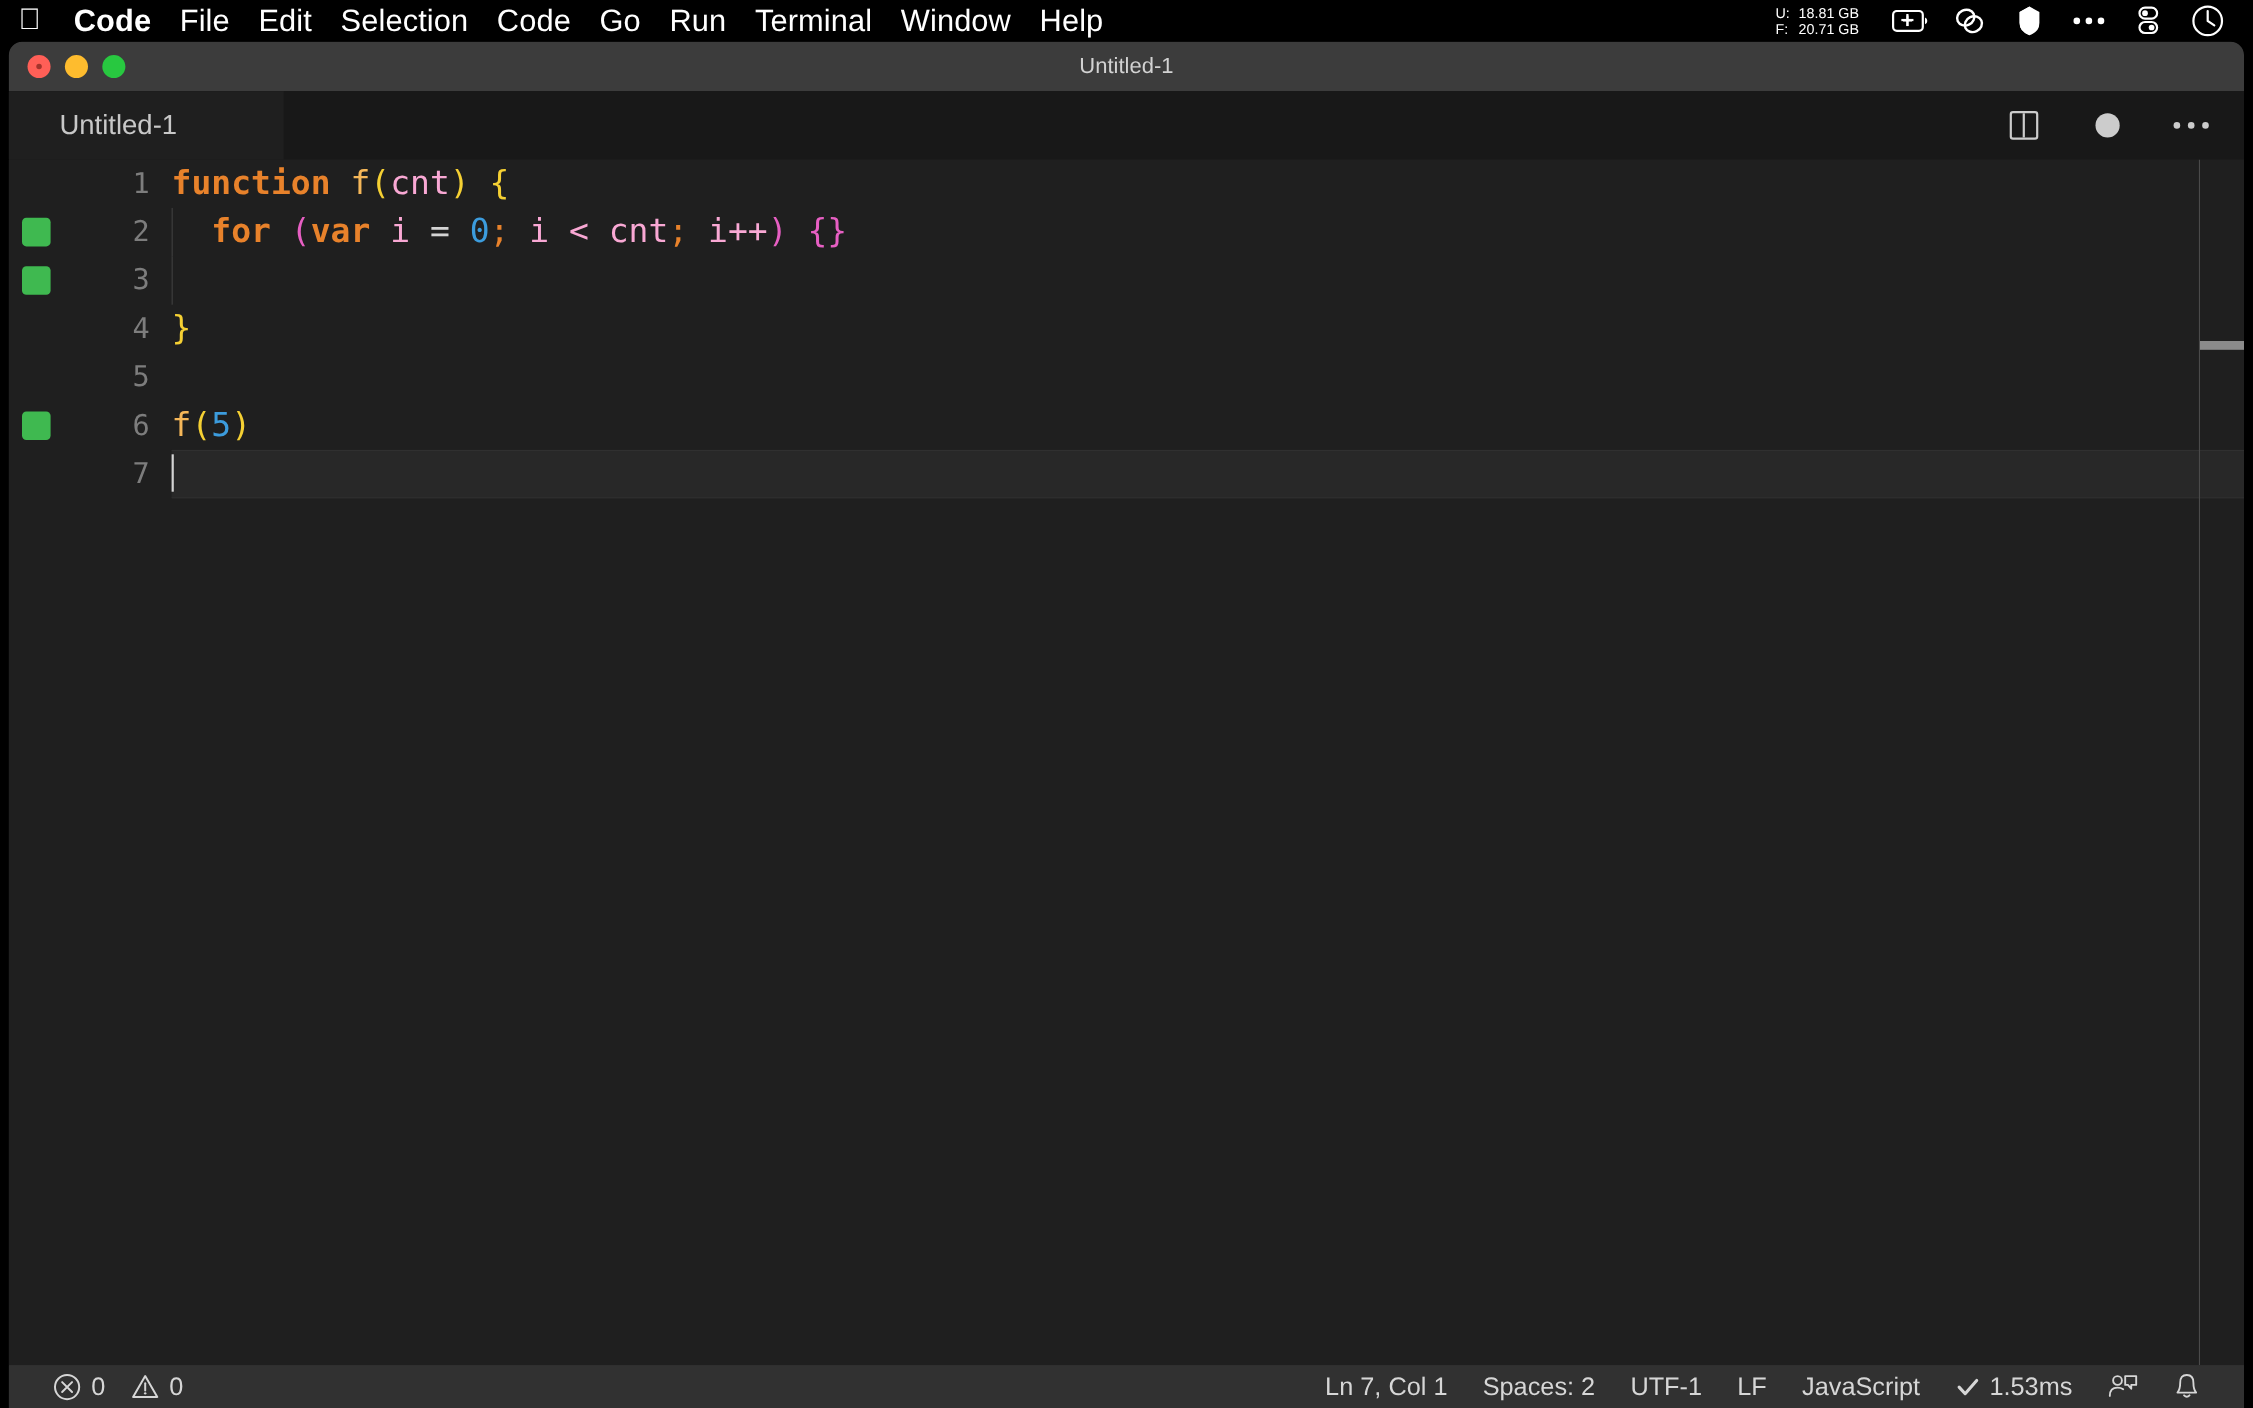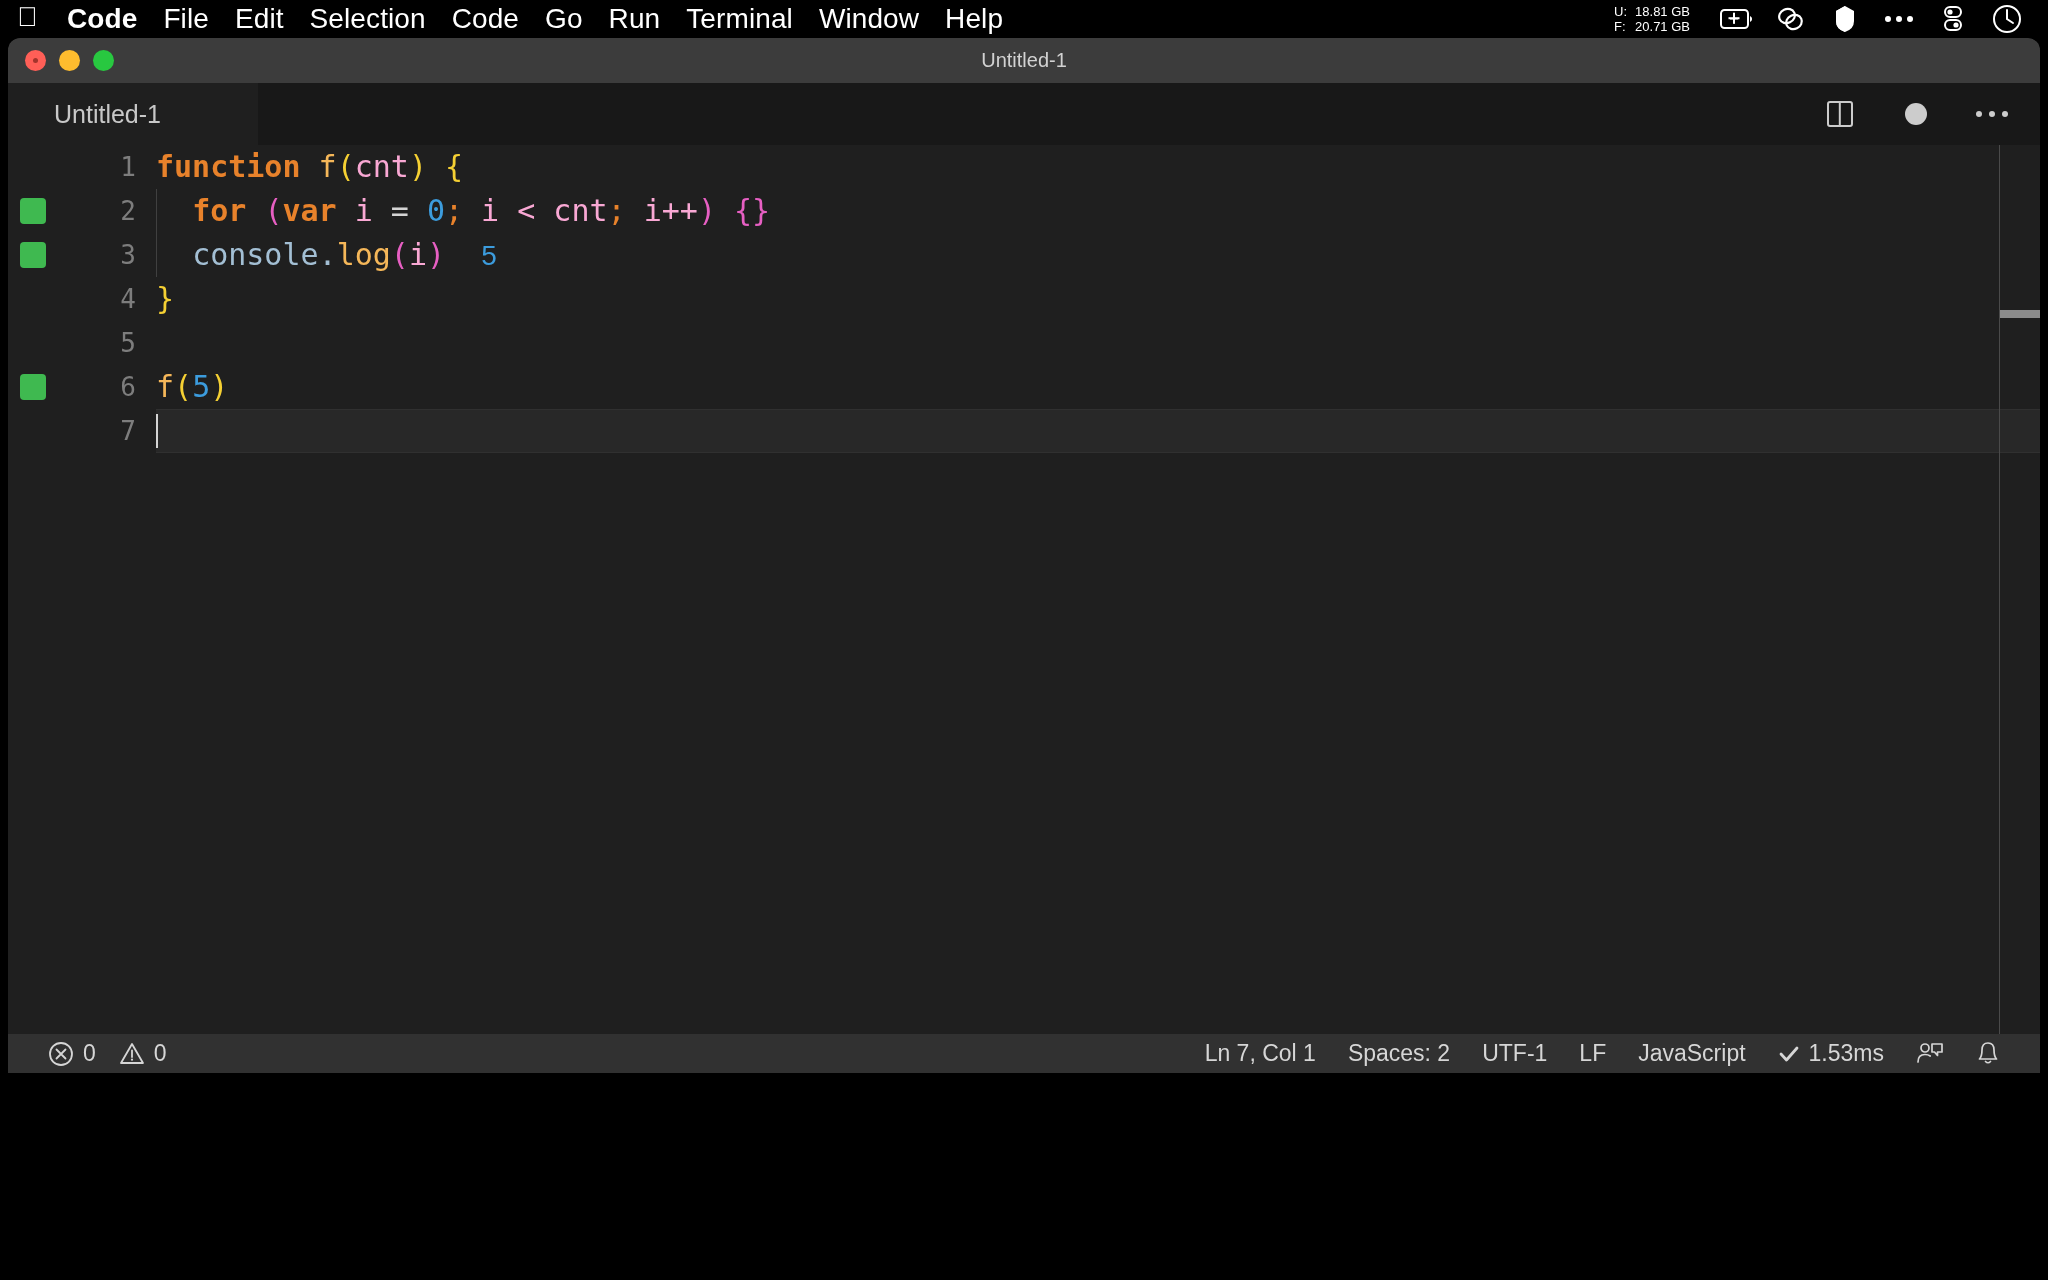--- a/index.html
+++ b/index.html
@@ -42,21 +42,21 @@
   .tray-icon {
     width: 54px; height: 38px; display: flex; align-items: center;
     justify-content: center; color: #fff;
   }
   .dots3 { display: flex; gap: 5px; align-items: center; }
   .dots3 i { width: 6px; height: 6px; border-radius: 50%; background: #fff; display: block; }
 
   
   #window {
     position: absolute; left: 8px; top: 38px;
-    width: 2032px; height: 1035px;
+    width: 2032px; height: 1242px;
     background: #1f1f1f;
     border-radius: 12px 12px 0 0;
     overflow: hidden;
   }
   #titlebar {
     position: relative; height: 45px; background: #3c3c3c;
     display: flex; align-items: center;
     border-radius: 12px 12px 0 0;
   }
   .traffic { display: flex; gap: 13px; padding-left: 17px; }
@@ -308,21 +308,20 @@
       <span class="code"><span>  </span><span class="tok-kw">for</span><span> </span><span class="tok-p2">(</span><span class="tok-kw">var</span><span class="tok-var"> i </span><span class="tok-op">= </span><span class="tok-num">0</span><span class="tok-punct">;</span><span class="tok-var"> i &lt; cnt</span><span class="tok-punct">;</span><span class="tok-var"> i++</span><span class="tok-p2">)</span><span> </span><span class="tok-p2">{}</span></span>
     </div>
 
     <div class="code-line">
       <span class="indent-guide"></span>
       <span class="glyph">
           <span class="cov"></span>
         </span>
       <span class="ln">3</span>
       <span class="gutter-gap"></span>
-      <span class="code"><span>  </span><span class="tok-plain">console</span><span class="tok-plain">.</span><span class="tok-method">log</span><span class="tok-p2">(</span><span class="tok-var">i</span><span class="tok-p2">)</span><span style="color:transparent">  </span><span class="inline-val">5</span></span>
     </div>
 
     <div class="code-line">
       <span class="glyph"></span>
       <span class="ln">4</span>
       <span class="gutter-gap"></span>
       <span class="code"><span class="tok-p1">}</span></span>
     </div>
 
     <div class="code-line">

